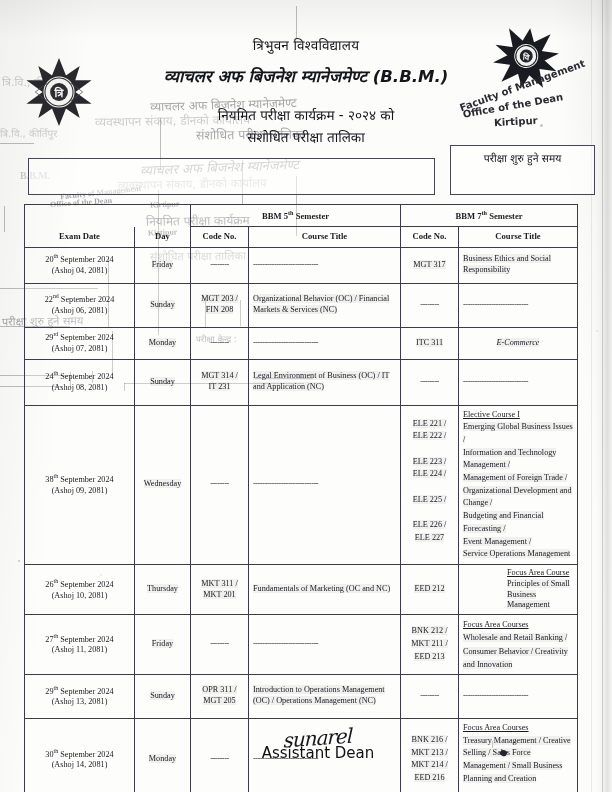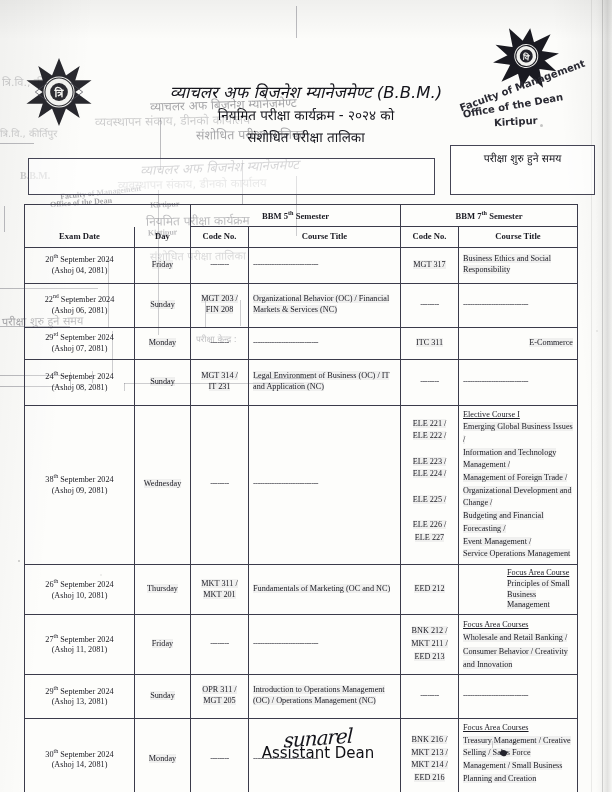--- a/index.html
+++ b/index.html
@@ -42,21 +42,21 @@
 
   
   .hdr{position:absolute;left:0;right:0;top:0;height:200px;}
   .hline{
     position:absolute;width:100%;text-align:center;
     font-family:"DejaVu Sans", sans-serif;
     color:#15151c;
   }
   .h-uni{top:36px;font-size:13.5px;letter-spacing:.2px;}
   .h-fac{top:58px;font-size:14px;}
-  .h-bbm{top:80px;font-size:16.5px;font-weight:normal;font-style:italic;}
+  .h-bbm{top:64px;font-size:16.5px;font-weight:bold;font-style:italic;}
   .h-prog{top:106px;font-size:13.5px;}
   .h-rev{top:128px;font-size:13.5px;}
 
   
   .emblem{position:absolute;left:22px;top:55px;width:74px;height:74px;opacity:.92;}
   
   .stamp{position:absolute;left:448px;top:18px;width:160px;height:120px;}
   .stamp-text{
     position:absolute;font-family:"DejaVu Sans", sans-serif;font-weight:bold;
     color:#2a2a33;white-space:nowrap;
@@ -155,20 +155,21 @@
   <div class="ghostline" style="left:4px;top:206px;width:1px;height:26px;"></div>
   <div class="ghostline" style="left:492px;top:741px;width:1px;height:7px;"></div>
 
   <div class="speckle" style="left:540px;top:124px;width:3px;height:3px;"></div>
   <div class="speckle" style="left:18px;top:560px;width:2px;height:2px;"></div>
   <div class="speckle" style="left:100px;top:574px;width:2px;height:2px;opacity:.5;"></div>
   <div class="speckle" style="left:596px;top:330px;width:2px;height:2px;opacity:.4;"></div>
 </div>
 
 <div class="hdr">
+  <div class="hline h-uni">त्रिभुवन विश्वविद्यालय</div>
   <div class="hline h-bbm">व्याचलर अफ बिजनेश म्यानेजमेण्ट (B.B.M.)</div>
   <div class="hline h-prog">नियमित परीक्षा कार्यक्रम - २०२४ को</div>
   <div class="hline h-rev">संशोधित परीक्षा तालिका</div>
 
   <svg class="emblem" viewBox="0 0 100 100">
     <polygon points="50,4 62,34 94,34 68,53 78,85 50,66 22,85 32,53 6,34 38,34" fill="#17171d"></polygon>
     <polygon points="50,96 38,66 6,66 32,47 22,15 50,34 78,15 68,47 94,66 62,66" fill="#17171d"></polygon>
     <circle cx="50" cy="50" r="21" fill="#f3f3f0"></circle>
     <circle cx="50" cy="50" r="19" fill="none" stroke="#17171d" stroke-width="1.4"></circle>
     <circle cx="50" cy="50" r="12" fill="#1b1b22"></circle>
@@ -246,21 +247,21 @@
         <td class="c-title5"><span class="hl">Organizational Behavior (OC) / Financial Markets &amp; Services (NC)</span></td>
         <td class="c-code7 nowrapc"><span class="dash">--------</span></td>
         <td class="c-title7" style="text-align: left;"><span class="dash">----------------------------</span></td>
       </tr>
       <tr style="height: 32px;">
         <td class="c-date"><span>29</span><span class="sub">rd</span><span> September 2024</span><br><span>(Ashoj 07, 2081)</span></td>
         <td class="c-day"><span class="hl">Monday</span></td>
         <td class="c-code5 nowrapc"><span class="dash">--------</span></td>
         <td class="c-title5"><span class="dash">----------------------------</span></td>
         <td class="c-code7 nowrapc"><span class="hl">ITC 311</span></td>
-        <td class="c-title7" style="text-align: right;"><span class="hl">E-Commerce</span></td>
+        <td class="c-title7" style="text-align: center; font-style: italic;"><span class="hl">E-Commerce</span></td>
       </tr>
       <tr style="height: 46px;">
         <td class="c-date"><span>24</span><span class="sub">th</span><span> September 2024</span><br><span>(Ashoj 08, 2081)</span></td>
         <td class="c-day"><span class="hl">Sunday</span></td>
         <td class="c-code5 nowrapc"><span class="hl">MGT 314 /<br>IT 231</span></td>
         <td class="c-title5"><span class="hl">Legal Environment of Business (OC) / IT and Application (NC)</span></td>
         <td class="c-code7 nowrapc"><span class="dash">--------</span></td>
         <td class="c-title7" style="text-align: left;"><span class="dash">----------------------------</span></td>
       </tr>
       <tr style="height: 148px;">

